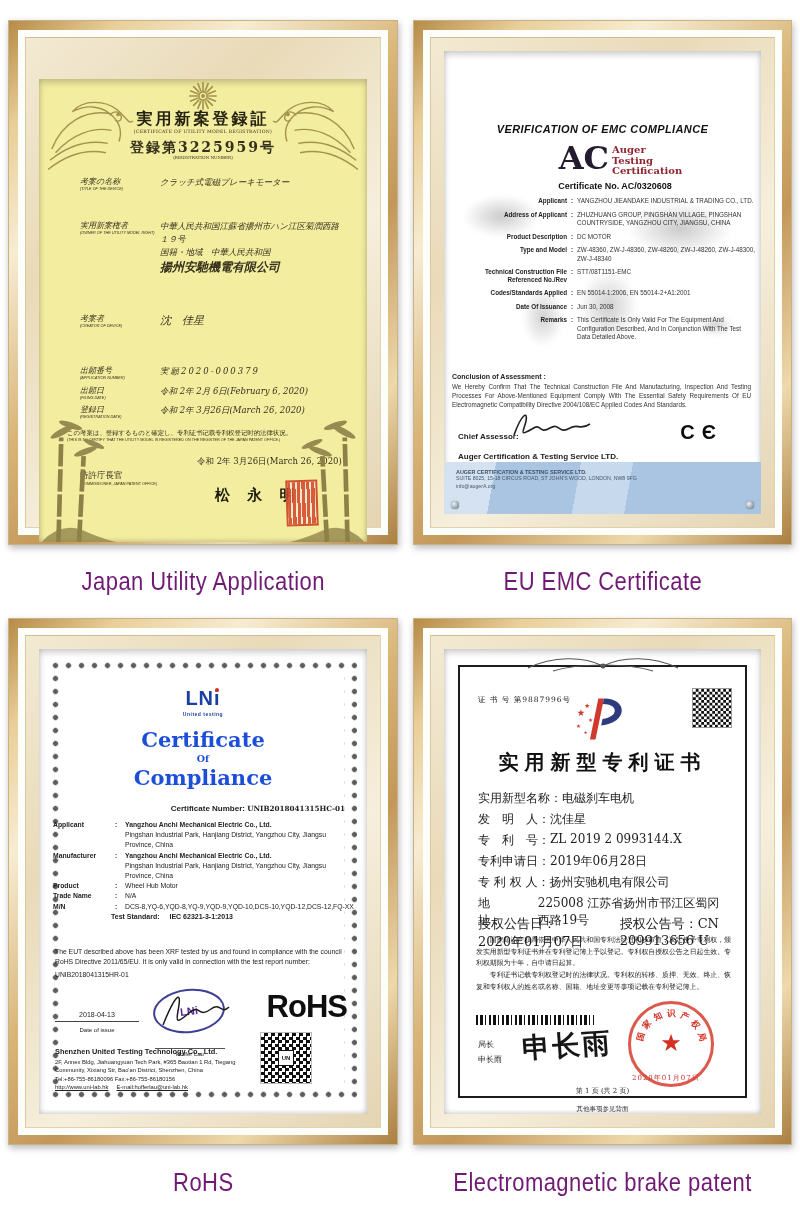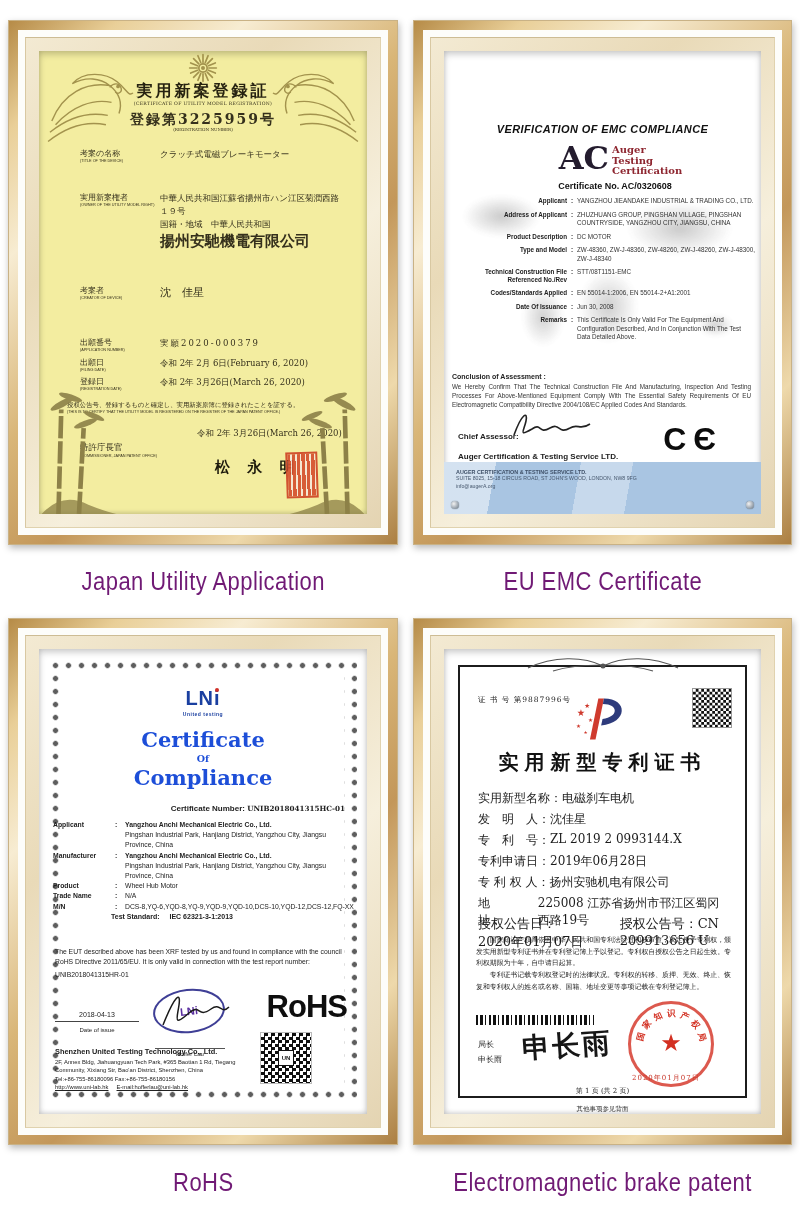--- a/index.html
+++ b/index.html
@@ -15,30 +15,30 @@
     background:linear-gradient(135deg,#b68b47 0%,#e9cf98 12%,#f7ecd2 26%,#d9b678 46%,#c3975a 62%,#eed9ab 82%,#ab7f42 100%);
     box-shadow:1px 3px 7px rgba(0,0,0,.28); }
   .fw { height:100%; background:#fdfdfa; padding:7px; }
   .bevel { height:100%; padding:13px; border:1px solid #e0d2ae; border-top-color:#cdbc94; border-left-color:#d8c8a2;
     background:linear-gradient(135deg,#f3ead3 0%,#e9dab8 30%,#f6efdc 62%,#e4d4b2 100%); }
   .cert { position:relative; height:100%; background:#fff; overflow:hidden; box-shadow:inset 0 3px 7px rgba(0,0,0,.22), inset 0 -2px 4px rgba(0,0,0,.12); }
   .abs { position:absolute; }
   .ctr { left:0; right:0; text-align:center; }
 
   
-  .jp { background:#f3eda0; font-family:"DejaVu Serif", serif; color:#35301c; }
+  .jp { background:#f3eda0; font-family:"DejaVu Serif", serif; color:#35301c;margin-top:28px; }
   .jp-title { top:30px; font-size:16px; font-weight:bold; letter-spacing:3px; color:#262210; }
   .jp-title-sub { top:50px; font-size:4.6px; letter-spacing:.3px; }
   .jp-regno { top:60px; font-size:14px; font-weight:bold; letter-spacing:2px; }
   .jp-regno-sub { top:76px; font-size:4.2px; }
-  .jp-row { left:41px; display:flex; }
+  .jp-row { left:41px; display:flex;font-style:italic; }
   .jp-lab { width:80px; }
   .jp-lab .l1 { font-size:8px; } .jp-lab .l2 { font-size:3.8px; font-family:"Liberation Sans",sans-serif; }
   .jp-val { font-size:8.5px; line-height:1.5; }
-  .jp-val .bold { font-weight:bold; font-size:15px; }
+  .jp-val .bold { font-weight:bold; font-size:12px; }
   .jp-stmt { top:350px; left:28px; right:12px; font-size:6.4px; }
   .jp-stmt-sub { font-size:3.8px; font-family:"Liberation Sans",sans-serif; }
   .jp-date { top:377px; left:158px; font-size:8.5px; }
   .jp-comm { top:391px; left:41px; }
   .jp-comm .l1 { font-size:8.5px; } .jp-comm .l2 { font-size:3.8px; font-family:"Liberation Sans",sans-serif; }
   .jp-name { top:407px; left:176px; font-size:15px; font-weight:bold; letter-spacing:6px; color:#1d1a0c; }
   .jp-seal { top:401px; left:247px; width:32px; height:46px; border:2px solid #cf4527; transform:rotate(-2deg);
     background:repeating-linear-gradient(90deg,#d5502f 0 3px,#f6e8d8 3px 4.5px,#d5502f 4.5px 8px,#f6e8d8 8px 9.5px); opacity:.92; }
 
   
@@ -58,21 +58,21 @@
   .emc-r { display:flex; margin-bottom:5px; }
   .emc-r .lb { width:118px; text-align:right; font-weight:bold; font-size:6.3px; line-height:1.3; color:#222; }
   .emc-r .sp { width:10px; text-align:center; font-size:6.3px; font-weight:bold; }
   .emc-r .vl { flex:1; font-size:6.3px; line-height:1.35; color:#333; }
   .emc-concl { top:322px; left:8px; right:10px; }
   .emc-concl .lb { font-weight:bold; font-size:7px; }
   .emc-concl .tx { font-size:6.3px; line-height:1.45; text-align:justify; margin-top:2px; color:#333; }
   .emc-chief { top:381px; left:14px; font-size:8px; font-weight:bold; }
   .emc-signsvg { top:356px; left:64px; }
   .emc-org { top:401px; left:14px; font-size:8px; font-weight:bold; }
-  .emc-ce { top:370px; right:38px; font-size:32px; font-weight:bold; letter-spacing:7px; color:#0c0c0c; }
+  .emc-ce { top:370px; right:38px; font-size:20px; font-weight:bold; letter-spacing:7px; color:#0c0c0c; }
   .emc-band { bottom:0; left:0; right:0; height:52px; padding:7px 12px;
     background:linear-gradient(100deg, rgba(255,255,255,.5) 0 16%, rgba(255,255,255,0) 16% 42%, rgba(255,255,255,.35) 42% 58%, rgba(255,255,255,0) 58%), #a9c5e2; }
   .emc-band .f1 { font-size:5.4px; font-weight:bold; color:#3f5068; }
   .emc-band .f2 { font-size:5.2px; color:#46576d; line-height:1.5; }
   .screw { bottom:5px; width:8px; height:8px; border-radius:50%;
     background:radial-gradient(circle at 35% 35%, #f2f2f2, #9aa4ae 60%, #66717c); box-shadow:0 0 1px #3c4c5c; }
 
   
   .chain { top:10px; left:10px; right:10px; bottom:10px;
     background-image:radial-gradient(circle at 6.5px 6.5px, rgba(85,85,85,.95) 2px, rgba(85,85,85,.3) 2.7px, transparent 3.6px);
@@ -246,21 +246,21 @@
           </div>
           <div class="abs jp-row" style="top:325px">
             <div class="jp-lab">
                   <div class="l1">登録日</div>
                   <div class="l2">(REGISTRATION DATE)</div>
                 </div>
             <div class="jp-val">令和 2年 3月26日(March 26, 2020)</div>
           </div>
 
           <div class="abs jp-stmt">
-            <div>授权公告号、登録するものと確定し、実用新案原簿に登録されたことを証する。</div>
+            <div>この考案は、登録するものと確定し、专利证书记载专利权登记时的法律状况。</div>
             <div class="jp-stmt-sub">(THIS IS TO CERTIFY THAT THE UTILITY MODEL IS REGISTERED ON THE REGISTER OF THE JAPAN PATENT OFFICE.)</div>
           </div>
           <div class="abs jp-date">令和 2年 3月26日(March 26, 2020)</div>
           <div class="abs jp-comm">
             <div class="l1">特許庁長官</div>
                 <div class="l2">(COMMISSIONER, JAPAN PATENT OFFICE)</div>
           </div>
           <div class="abs jp-name">松 永 明</div>
           <div class="abs jp-seal"></div>
 

